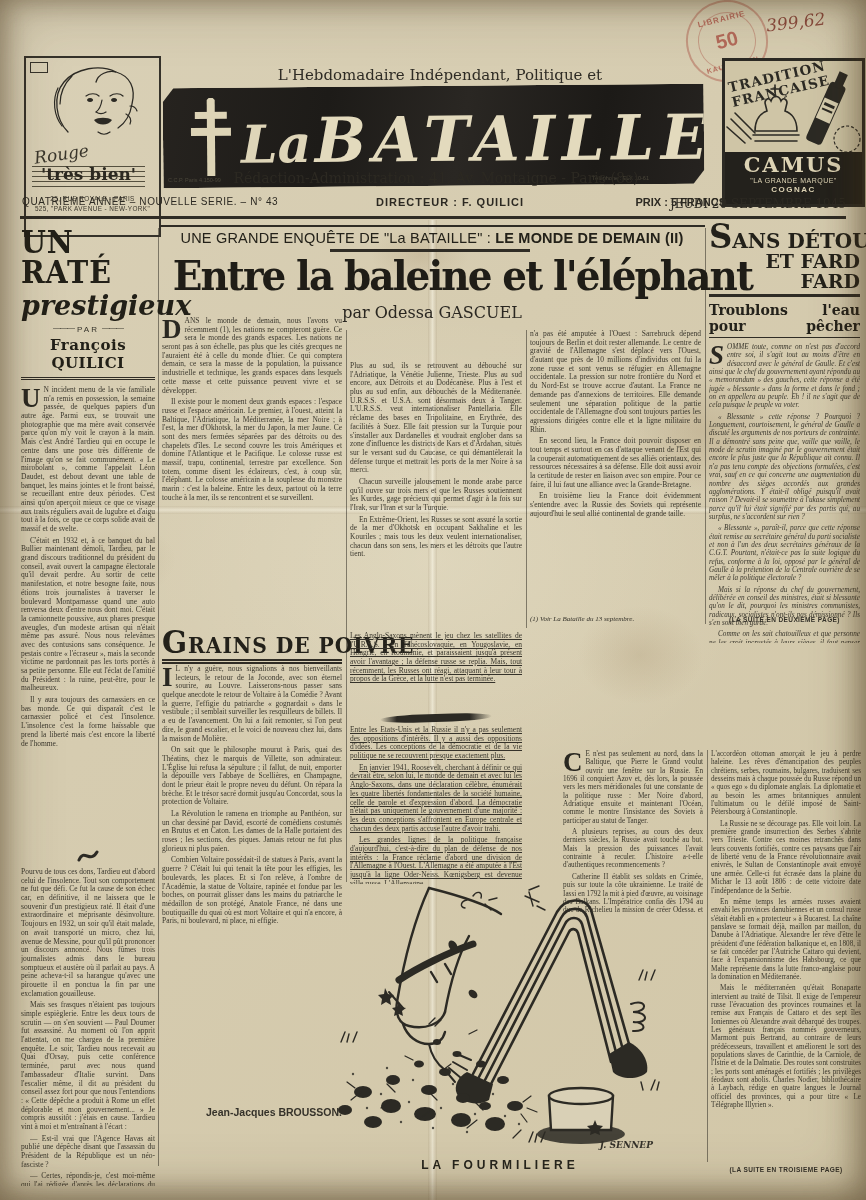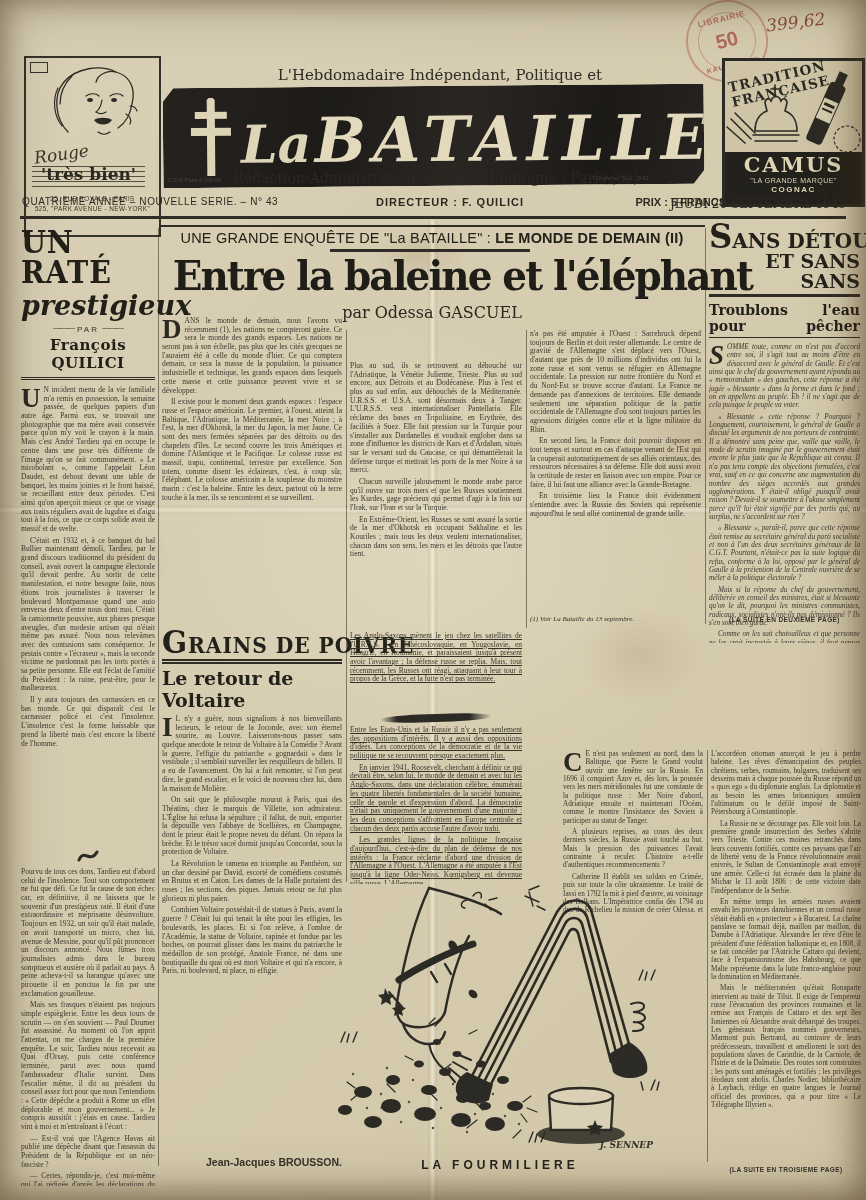--- a/index.html
+++ b/index.html
@@ -259,37 +259,36 @@
     </div>
   <div id="col3" class="body">
       <p>n'a pas été amputée à l'Ouest : Sarrebruck dépend toujours de Berlin et doit rester allemande. Le centre de gravité de l'Allemagne s'est déplacé vers l'Ouest, d'autant que près de 10 millions d'individus ont fui la zone russe et sont venus se réfugier en Allemagne occidentale. La pression sur notre frontière du Nord et du Nord-Est se trouve accrue d'autant. La France ne demande pas d'annexions de territoires. Elle demande seulement une séparation politique de la partie occidentale de l'Allemagne d'où sont toujours parties les agressions dirigées contre elle et la ligne militaire du Rhin.</p>
       <p>En second lieu, la France doit pouvoir disposer en tout temps et surtout en cas d'attaque venant de l'Est qui la couperait automatiquement de ses alliés orientaux, des ressources nécessaires à sa défense. Elle doit aussi avoir la certitude de rester en liaison avec son empire. Pour ce faire, il lui faut une alliance avec la Grande-Bretagne.</p>
       <p>En troisième lieu la France doit évidemment s'entendre avec la Russie des Soviets qui représente aujourd'hui le seul allié continental de grande taille.</p>
     </div>
   <div id="footnote">(1) Voir La Bataille du 13 septembre.</div>
 
   <div id="sans-detours">
     <div class="t1"><span class="bigS">S</span>ANS DÉTOURS</div>
-    <div class="t2">ET SANS SANS</div>
+    <div class="t2">ET FARD FARD</div>
     <div class="hr"></div>
     <div class="sub">Troublons l'eau pour pêcher</div>
     <div class="body ital dropcap">
         <p>SOMME toute, comme on n'est pas d'accord entre soi, il s'agit tout au moins d'être en désaccord avec le général de Gaulle. Et c'est ainsi que le chef du gouvernement ayant répondu au « memorandum » des gauches, cette réponse a été jugée « blessante » dans la forme et dans le fond ; on en appellera au peuple. Eh ! il ne s'agit que de cela puisque le peuple va voter.</p>
         <p>« Blessante » cette réponse ? Pourquoi ? Longuement, courtoisement, le général de Gaulle a discuté les arguments de nos porteurs de contrainte. Il a démontré sans peine que, vaille que vaille, le mode de scrutin imaginé par le gouvernement était encore le plus juste que la République ait connu. Il n'a pas tenu compte des objections formulées, c'est vrai, sauf en ce qui concerne une augmentation du nombre des sièges accordés aux grandes agglomérations. Y était-il obligé puisqu'il avait raison ? Devait-il se soumettre à l'ukase simplement parce qu'il lui était signifié par des partis qui, au surplus, ne s'accordent sur rien ?</p>
         <p>« Blessante », paraît-il, parce que cette réponse était remise au secrétaire général du parti socialiste et non à l'un des deux secrétaires généraux de la C.G.T. Pourtant, n'était-ce pas la suite logique du refus, conforme à la loi, opposé par le général de Gaulle à la prétention de la Centrale ouvrière de se mêler à la politique électorale ?</p>
         <p>Mais si la réponse du chef du gouvernement, délibérée en conseil des ministres, était si blessante qu'on le dit, pourquoi les ministres communistes, radicaux, socialistes n'ont-ils pas démissionné ? Ils s'en sont bien gardé.</p>
         <p>Comme on les sait chatouilleux et que personne ne les croit incrustés à leurs sièges, il faut penser que la cause était mauvaise. Mais en attendant, à la faveur des remous qu'elle provoque, le parti communiste s'est saisi de nouveaux leviers de commande dans la C. G. T.</p>
       </div>
   </div>
   <div id="sd-cont">(LA SUITE EN DEUXIEME PAGE)</div>
 
   <div id="grains">
     <div class="t1"><span class="bigG">G</span>RAINS DE POIVRE</div>
     <div class="hr"></div>
-    <div class="t2">Le retour de Voltaire</div>
     <div class="body dropcap">
         <p>IL n'y a guère, nous signalions à nos bienveillants lecteurs, le retour de la Joconde, avec son éternel sourire, au Louvre. Laisserons-nous passer sans quelque anecdote le retour de Voltaire à la Comédie ? Avant la guerre, l'effigie du patriarche « gognardait » dans le vestibule ; il semblait surveiller les resquilleurs de billets. Il a eu de l'avancement. On lui a fait remonter, si l'on peut dire, le grand escalier, et le voici de nouveau chez lui, dans la maison de Molière.</p>
         <p>On sait que le philosophe mourut à Paris, quai des Théatins, chez le marquis de Villette, son admirateur. L'Église lui refusa la sépulture ; il fallut, de nuit, emporter la dépouille vers l'abbaye de Scellières, en Champagne, dont le prieur était le propre neveu du défunt. On répara la brèche. Et le trésor sacré dormit jusqu'au Concordat, sous la protection de Voltaire.</p>
         <p>La Révolution le ramena en triomphe au Panthéon, sur un char dessiné par David, escorté de comédiens costumés en Brutus et en Caton. Les dames de la Halle portaient des roses ; les sections, des piques. Jamais retour ne fut plus glorieux ni plus païen.</p>
         <p>Combien Voltaire possédait-il de statues à Paris, avant la guerre ? C'était lui qui tenait la tête pour les effigies, les boulevards, les places. Et si l'on relève, à l'ombre de l'Académie, la statue de Voltaire, rapinée et fondue par les boches, on pourrait glisser dans les mains du patriarche le médaillon de son protégé, Anatole France, né dans une boutiquaille du quai où est mort Voltaire et qui n'a encore, à Paris, ni boulevard, ni place, ni effigie.</p>
       </div>
     <div class="sig">Jean-Jacques BROUSSON.</div>
   </div>
 
   <div id="col2b">

